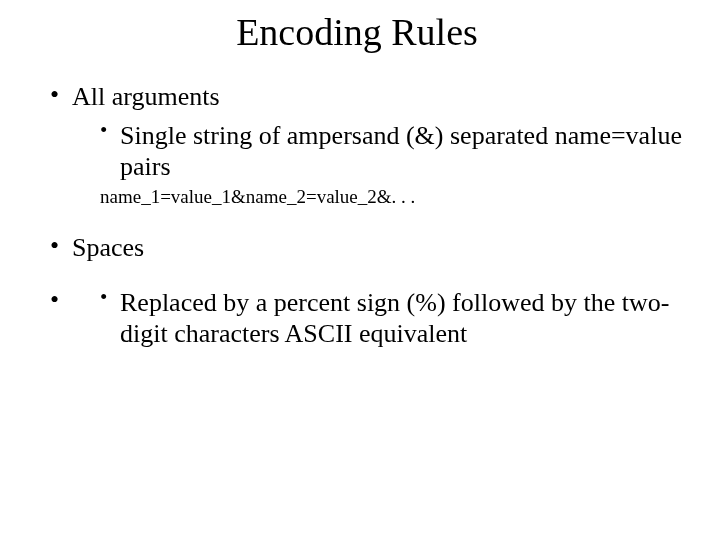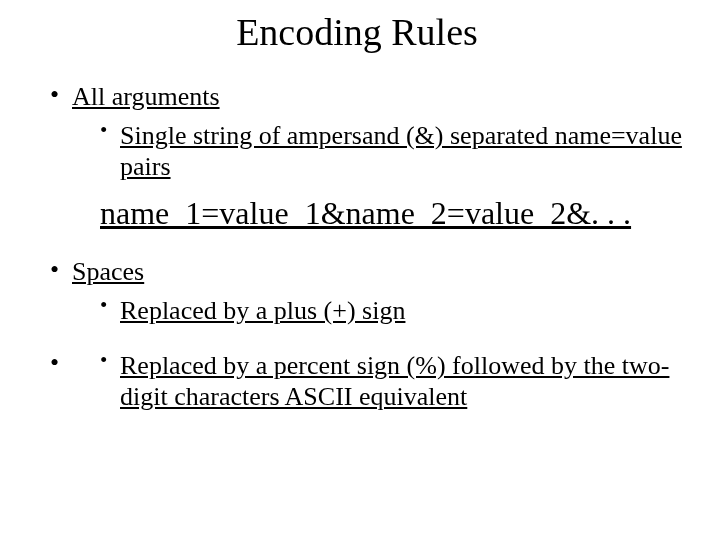--- a/index.html
+++ b/index.html
@@ -21,21 +21,20 @@
   .title {
     font-size: 38px;
     text-align: center;
     margin: 0 0 28px 0;
     font-weight: normal;
   }
   ul.level1 {
     list-style: none;
     margin: 0;
     padding: 0 0 0 20px;
-    text-decoration: underline;
   }
   ul.level1 > li {
     font-size: 26px;
     margin-bottom: 24px;
     padding-left: 22px;
     position: relative;
   }
   ul.level1 > li::before {
     content: "•";
     position: absolute;
@@ -58,22 +57,22 @@
   }
   ul.level2 > li::before {
     content: "•";
     position: absolute;
     left: 0;
     top: 0;
     font-size: 21px;
     line-height: 1;
   }
   .example {
-    font-size: 32px;
-    margin: 12px 0 0 28px;
+    font-size: 19px;
+    margin: 4px 0 0 28px;
     line-height: 1.2;
   }
 </style>
 </head>
 <body>
 
 <div class="slide">
   <h1 class="title">Encoding Rules</h1>
 
   <ul class="level1">
@@ -81,23 +80,20 @@
     <li>
       <span>All arguments</span>
       <ul class="level2">
         <li>Single string of ampersand (&amp;) separated name=value pairs</li>
       </ul>
       <div class="example">name_1=value_1&amp;name_2=value_2&amp;. . .</div>
     </li>
 
     <li>
       <span>Spaces</span>
-      <ul class="level2">
-        <li>Replaced by a plus (+) sign</li>
-      </ul>
     </li>
 
     <li>
       <ul class="level2">
         <li>Replaced by a percent sign (%) followed by the two-digit characters ASCII equivalent</li>
       </ul>
     </li>
 
   </ul>
 </div>

